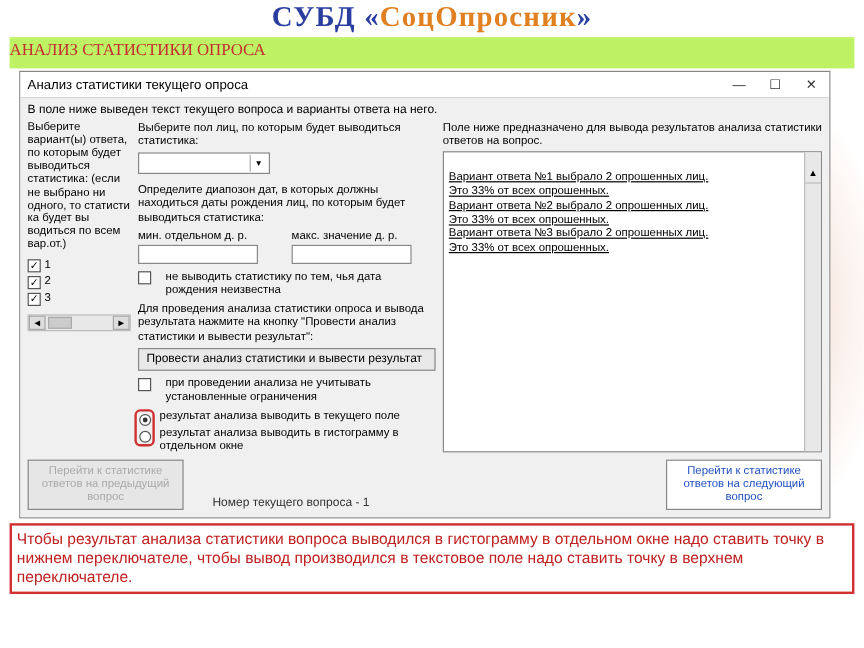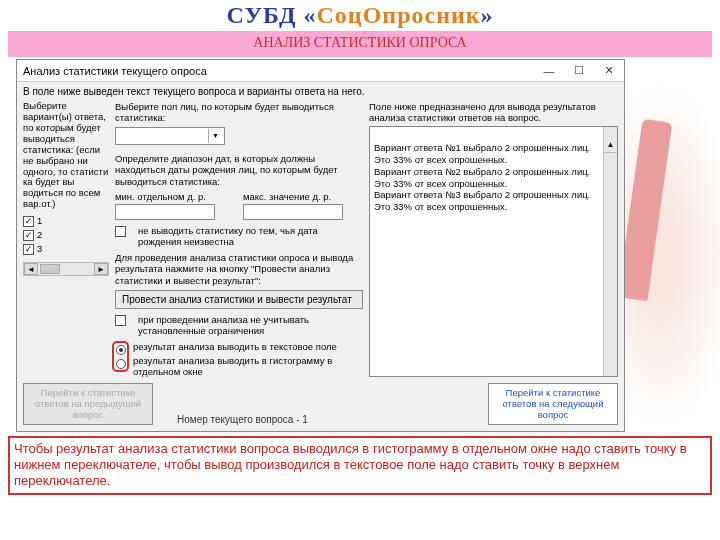--- a/index.html
+++ b/index.html
@@ -38,32 +38,31 @@
     text-align: center;
     font-size: 24px;
     font-weight: bold;
     color: #2a3ea0;
     font-family: "Times New Roman", serif;
     padding: 2px 0 0 0;
     letter-spacing: 1px;
   }
   .header-title .orange { color: #e08020; }
   .orange-bar {
-    background: #f9a8d4;
+    background: #bef264;
     color: #c23030;
-    text-align: center;
     font-size: 14px;
     font-family: "Times New Roman", serif;
     padding: 4px 0 6px 0;
     margin: 2px 8px 0 8px;
   }
   .app-window {
     position: relative;
     margin: 2px 8px 0 16px;
-    width: 609px;
+    width: 676px;
     background: #f0f0f0;
     border: 1px solid #888;
     z-index: 2;
   }
   .titlebar {
     display: flex;
     align-items: center;
     background: #fff;
     border-bottom: 1px solid #ccc;
     height: 22px;
@@ -215,20 +214,21 @@
   .result-box {
     margin-top: 3px;
     flex:1;
     background:#fff;
     border:1px solid #888;
     padding:3px 4px;
     white-space: pre-line;
     line-height:1.25;
     min-height: 160px;
     position: relative;
+    text-decoration: underline;
   }
   .result-scroll {
     position:absolute; right:0; top:0; bottom:0; width:14px;
     background:#e8e8e8; border-left:1px solid #bbb;
   }
   .result-scroll .arrow { height:14px; border-bottom:1px solid #bbb; display:flex;align-items:center;justify-content:center;font-size:8px;}
   .bottom-row {
     display:flex;
     align-items:flex-end;
     margin-top:6px;
@@ -336,21 +336,21 @@
           <span class="chk"></span>
             <span class="txt">при проведении анализа не учитывать установленные ограничения</span>
         </div>
 
         <div style="display:flex; align-items:flex-start; gap:4px; margin-top:4px;">
           <span class="radio-highlight">
             <span class="radio sel"></span>
             <span class="radio"></span>
           </span>
           <span style="display:flex; flex-direction:column; gap:3px;">
-            <span>результат анализа выводить в текстовое поле</span>
+            <span>результат анализа выводить в текущего поле</span>
             <span>результат анализа выводить в гистограмму в отдельном окне</span>
           </span>
         </div>
       </div>
 
       <div class="col-right">
         <div>Поле ниже предназначено для вывода результатов анализа статистики ответов на вопрос.</div>
         <div class="result-box">
           <span>Вариант ответа №1 выбрало 2 опрошенных лиц.
 Это 33% от всех опрошенных.

